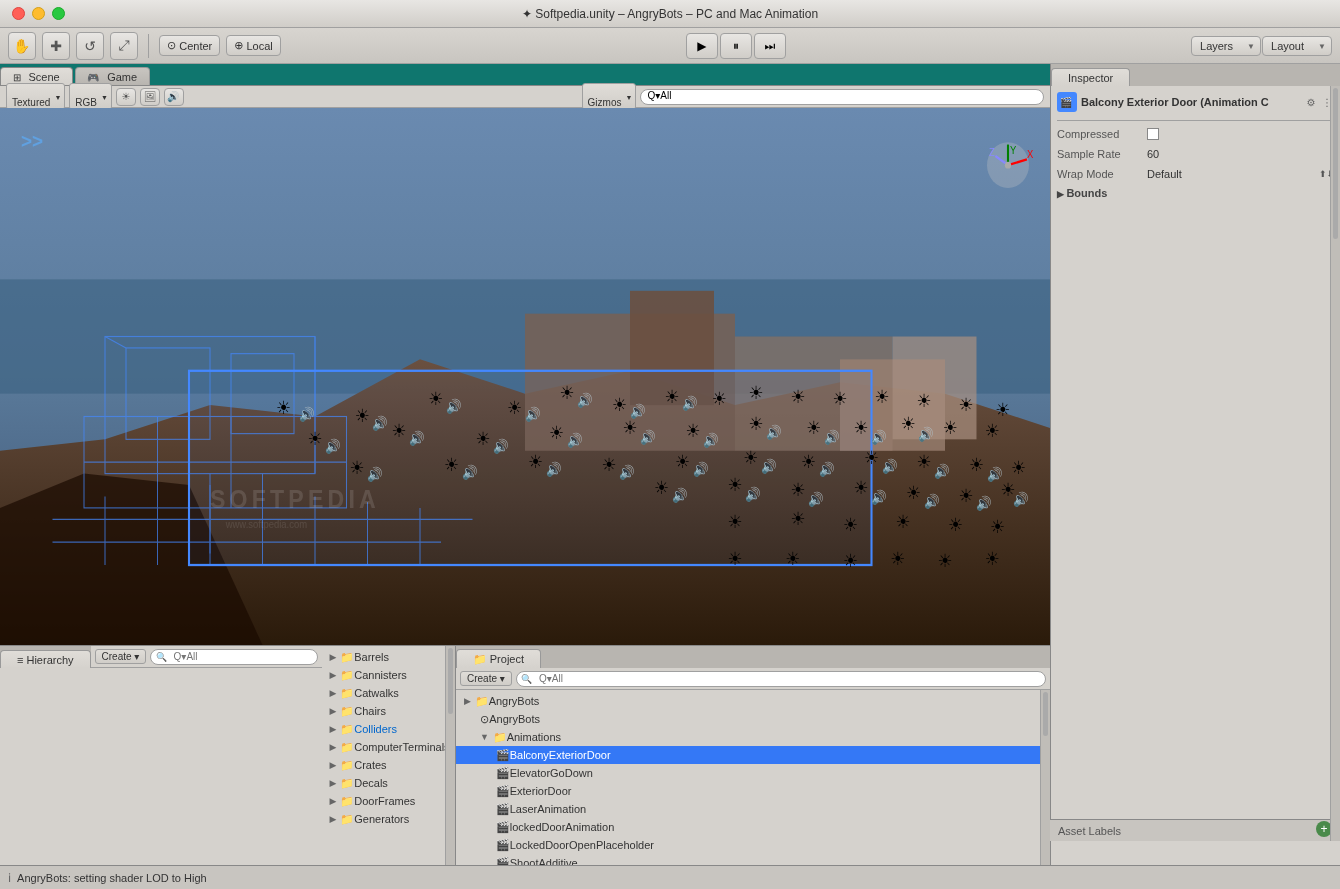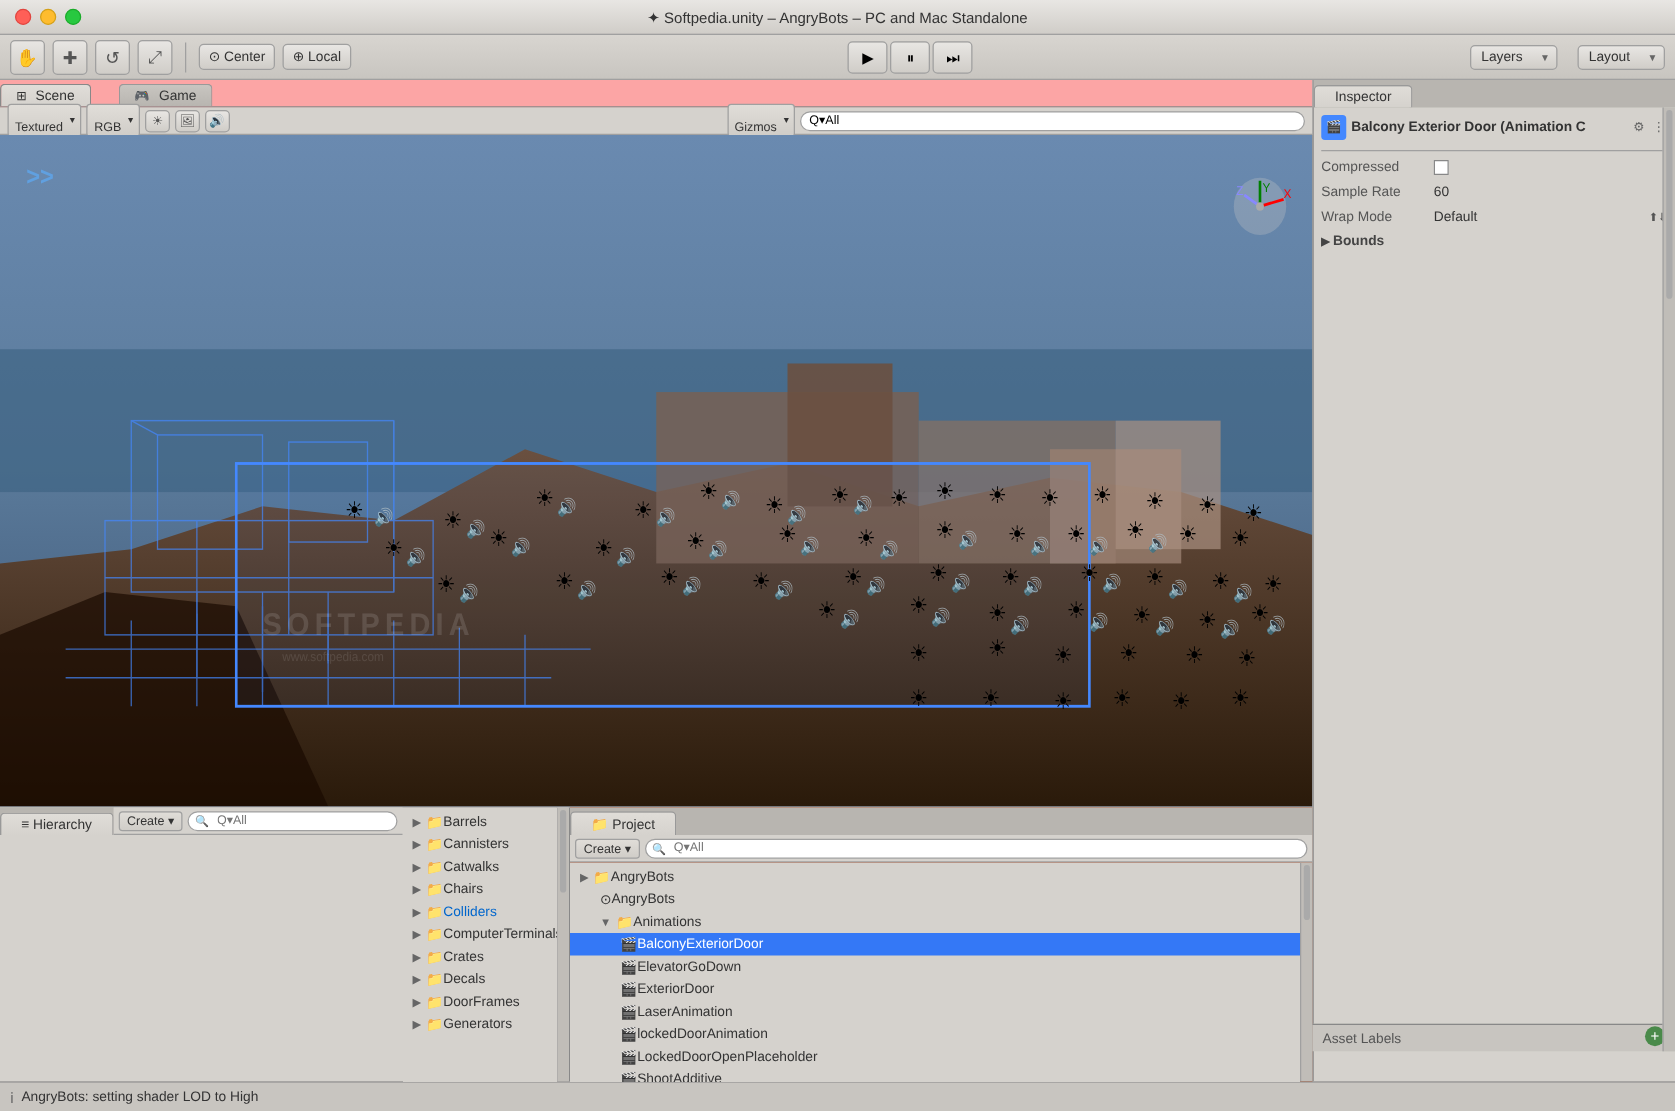--- a/index.html
+++ b/index.html
@@ -94,21 +94,21 @@
       border: 1px solid #a0a0a0;
       border-radius: 4px;
       cursor: pointer;
       display: flex;
       align-items: center;
       justify-content: center;
       font-size: 12px;
     }
     .layers-layout {
       display: flex;
-      gap: 16px;
+      gap: 1px;
       align-items: center;
     }
     .dropdown-btn {
       background: linear-gradient(to bottom, #e8e6e3, #d0cdc8);
       border: 1px solid #a0a0a0;
       border-radius: 4px;
       padding: 3px 20px 3px 8px;
       font-size: 11px;
       cursor: pointer;
       color: #333;
@@ -134,25 +134,24 @@
     
     #left-panel {
       flex: 1;
       display: flex;
       flex-direction: column;
     }
 
     
     #scene-tabs {
       height: 22px;
-      background: #fca5a5;
+      background: #0f766e;
       display: flex;
       align-items: flex-end;
       border-bottom: 1px solid #888;
-      gap: 20px;
     }
     .scene-tab {
       padding: 3px 12px 2px;
       background: linear-gradient(to bottom, #c8c5c0, #b8b5b0);
       border: 1px solid #999;
       border-bottom: none;
       border-radius: 4px 4px 0 0;
       font-size: 11px;
       cursor: pointer;
       color: #333;
@@ -454,21 +453,21 @@
   </style>
 </head>
 <body>
 
 <div id="title-bar">
   <div class="traffic-lights">
     <div class="traffic-light tl-red"></div>
     <div class="traffic-light tl-yellow"></div>
     <div class="traffic-light tl-green"></div>
   </div>
-  <span id="title-text">✦ Softpedia.unity – AngryBots – PC and Mac Standalone</span>
+  <span id="title-text">✦ Softpedia.unity – AngryBots – PC and Mac Animation</span>
 </div>
 
 <div id="main-toolbar">
   <div class="tool-icon-btn">✋</div>
   <div class="tool-icon-btn">✚</div>
   <div class="tool-icon-btn">↺</div>
   <div class="tool-icon-btn">⤢</div>
   <div class="toolbar-separator"></div>
   <div class="toolbar-btn">
     <span>⊙</span>

